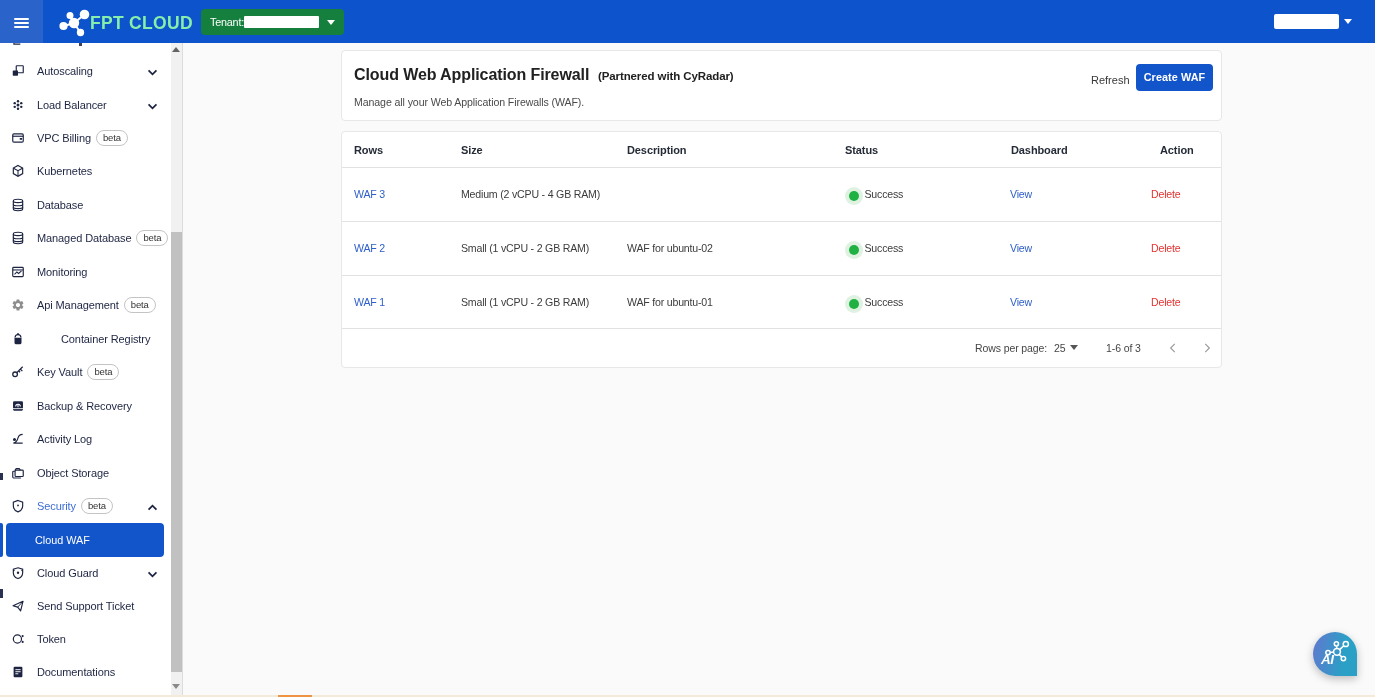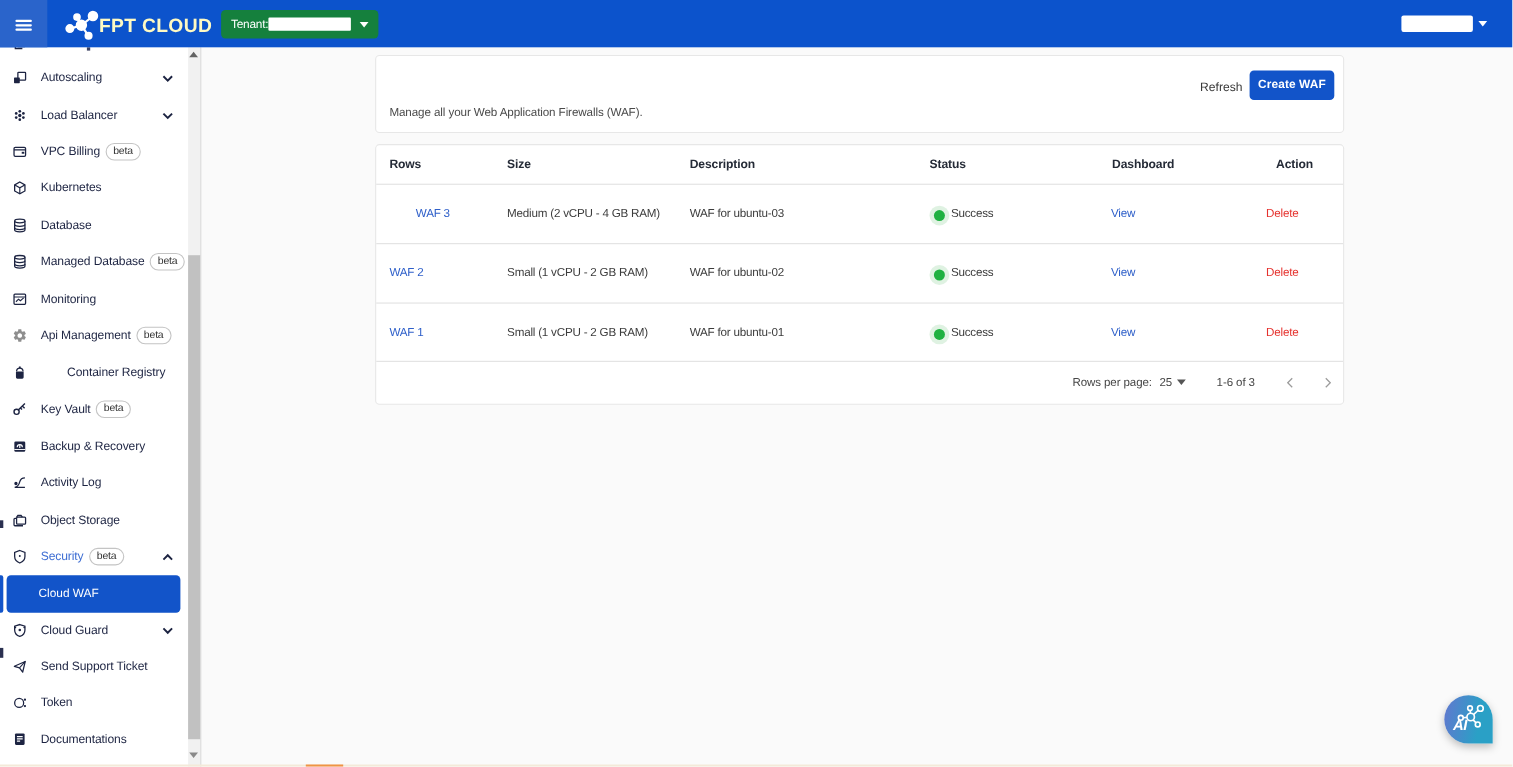--- a/index.html
+++ b/index.html
@@ -5,21 +5,21 @@
   * { margin:0; padding:0; box-sizing:border-box; }
   html,body { width:1375px; height:697px; overflow:hidden; font-family:"Liberation Sans", sans-serif; }
   body { position:relative; background:#fafafa; }
   .abs { position:absolute; }
 
   
   #topbar { position:absolute; left:0; top:0; width:1375px; height:43px; background:#0c53cc; z-index:50; }
   #hambox { position:absolute; left:0; top:0; width:43px; height:43px; background:#2a64cb; }
   .hline { position:absolute; left:14px; width:15px; height:2.6px; background:#fff; border-radius:1px; }
   #logo { position:absolute; left:58px; top:0; height:43px; }
-  #logotext { position:absolute; left:90px; top:13px; color:#fef9c3; font-size:17.5px; font-weight:bold; letter-spacing:0.3px; }
+  #logotext { position:absolute; left:90px; top:13px; color:#86efac; font-size:17.5px; font-weight:bold; letter-spacing:0.3px; }
   .pill { position:absolute; top:9px; height:26px; background:#15803d; border-radius:4px; color:#fff; font-size:11px; letter-spacing:-0.2px; display:flex; align-items:center; white-space:nowrap; }
   .caret { width:0; height:0; border-left:4.5px solid transparent; border-right:4.5px solid transparent; border-top:5px solid #fff; }
 
   
   #sidebar { position:absolute; left:0; top:43px; width:171px; height:654px; background:#fff; z-index:10; }
   .mitem { position:absolute; left:0; width:171px; height:32px; display:flex; align-items:center; color:#1d2442; font-size:11px; letter-spacing:-0.15px; white-space:nowrap; }
   .mitem .ic { margin-left:11px; width:14px; height:14px; flex:none; }
   .mitem .lbl { margin-left:12px; white-space:nowrap; letter-spacing:-0.1px; }
   .beta { margin-left:5px; font-size:9.5px; color:#333; border:1px solid #c4c4c4; border-radius:8px; padding:1px 6px 2px; background:#fff; }
   .chev { position:absolute; right:13px; top:50%; margin-top:-5px; }
@@ -269,40 +269,40 @@
   <div class="pill" style="left:201px; width:143px;">
     <span style="margin-left:9px; font-weight:500; font-size:10.8px;">Tenant:</span>
     <div style="position:absolute; left:43px; top:7px; width:75px; height:12px; background:#fff; border-radius:1px;"></div>
     <div class="caret" style="position:absolute; right:9px; top:11px;"></div>
   </div>
   <div style="position:absolute; left:1274px; top:14px; width:65px; height:15px; background:#fff; border-radius:2px;"></div>
   <div class="caret" style="position:absolute; left:1344px; top:19px;"></div>
 </div>
 
 <div class="card" id="card1">
+  <div id="title">Cloud Web Application Firewall&nbsp; <small>(Partnered with CyRadar)</small></div>
   <div id="subtitle">Manage all your Web Application Firewalls (WAF).</div>
   <div id="refresh">Refresh</div>
   <div id="createwaf">Create WAF</div>
 </div>
 
 <div class="card" id="card2">
   <div class="hdr" style="left:12px;">Rows</div>
   <div class="hdr" style="left:119px;">Size</div>
   <div class="hdr" style="left:285px;">Description</div>
   <div class="hdr" style="left:503px;">Status</div>
   <div class="hdr" style="left:669px;">Dashboard</div>
   <div class="hdr" style="left:818px;">Action</div>
   <div class="rowline" style="top:34.5px;"></div>
   <div class="rowline" style="top:88.5px;"></div>
   <div class="rowline" style="top:142.5px;"></div>
   <div class="rowline" style="top:195.5px;"></div>
 
-  <div class="cell lnk" style="left:12px; top:34.5px;margin-left:24px;">WAF 3</div>
+  <div class="cell lnk" style="left:12px; top:34.5px;">WAF 3</div>
   <div class="cell" style="left:119px; top:34.5px;">Medium (2 vCPU - 4 GB RAM)</div>
-  <div class="cell" style="left:285px; top:34.5px;">WAF for ubuntu-03</div>
   <div class="cell" style="left:506.5px; top:34.5px;"><div class="dot"></div>Success</div>
   <div class="cell lnk" style="left:668px; top:34.5px;">View</div>
   <div class="cell del" style="left:809px; top:34.5px;">Delete</div>
 
   <div class="cell lnk" style="left:12px; top:88.5px;">WAF 2</div>
   <div class="cell" style="left:119px; top:88.5px;">Small (1 vCPU - 2 GB RAM)</div>
   <div class="cell" style="left:285px; top:88.5px;">WAF for ubuntu-02</div>
   <div class="cell" style="left:506.5px; top:88.5px;"><div class="dot"></div>Success</div>
   <div class="cell lnk" style="left:668px; top:88.5px;">View</div>
   <div class="cell del" style="left:809px; top:88.5px;">Delete</div>

